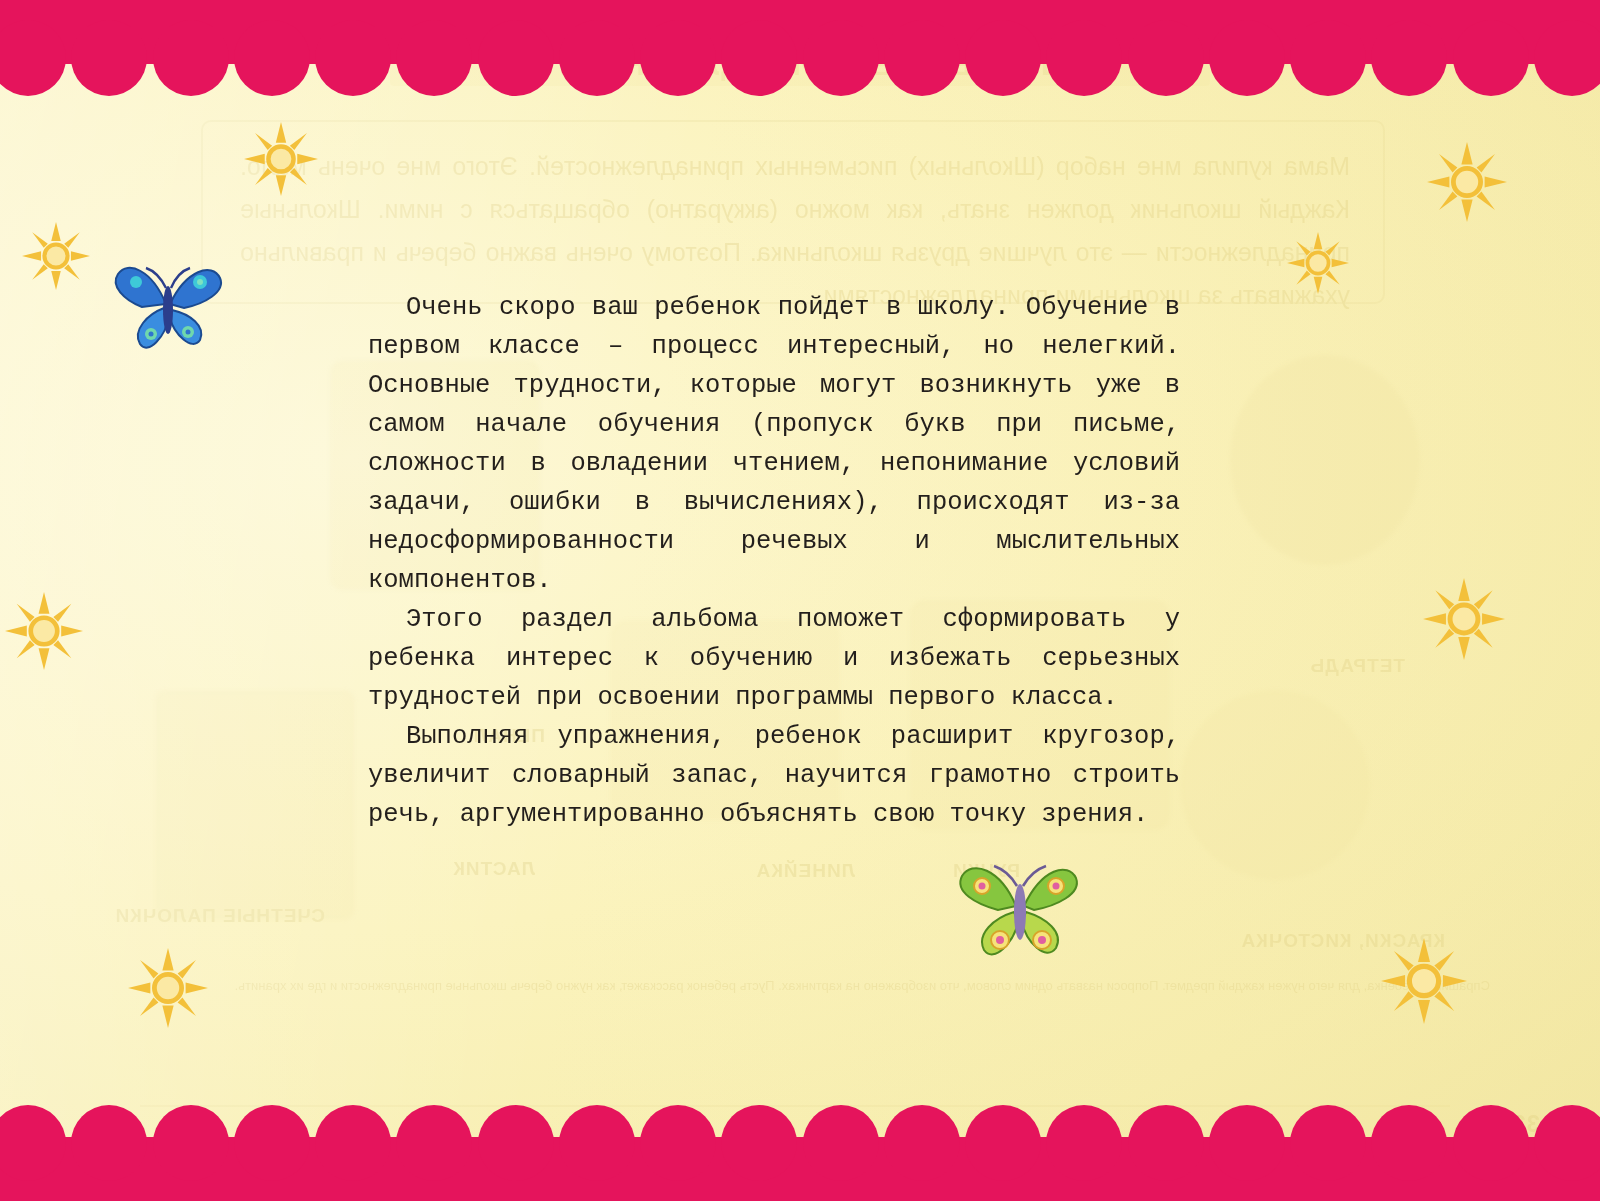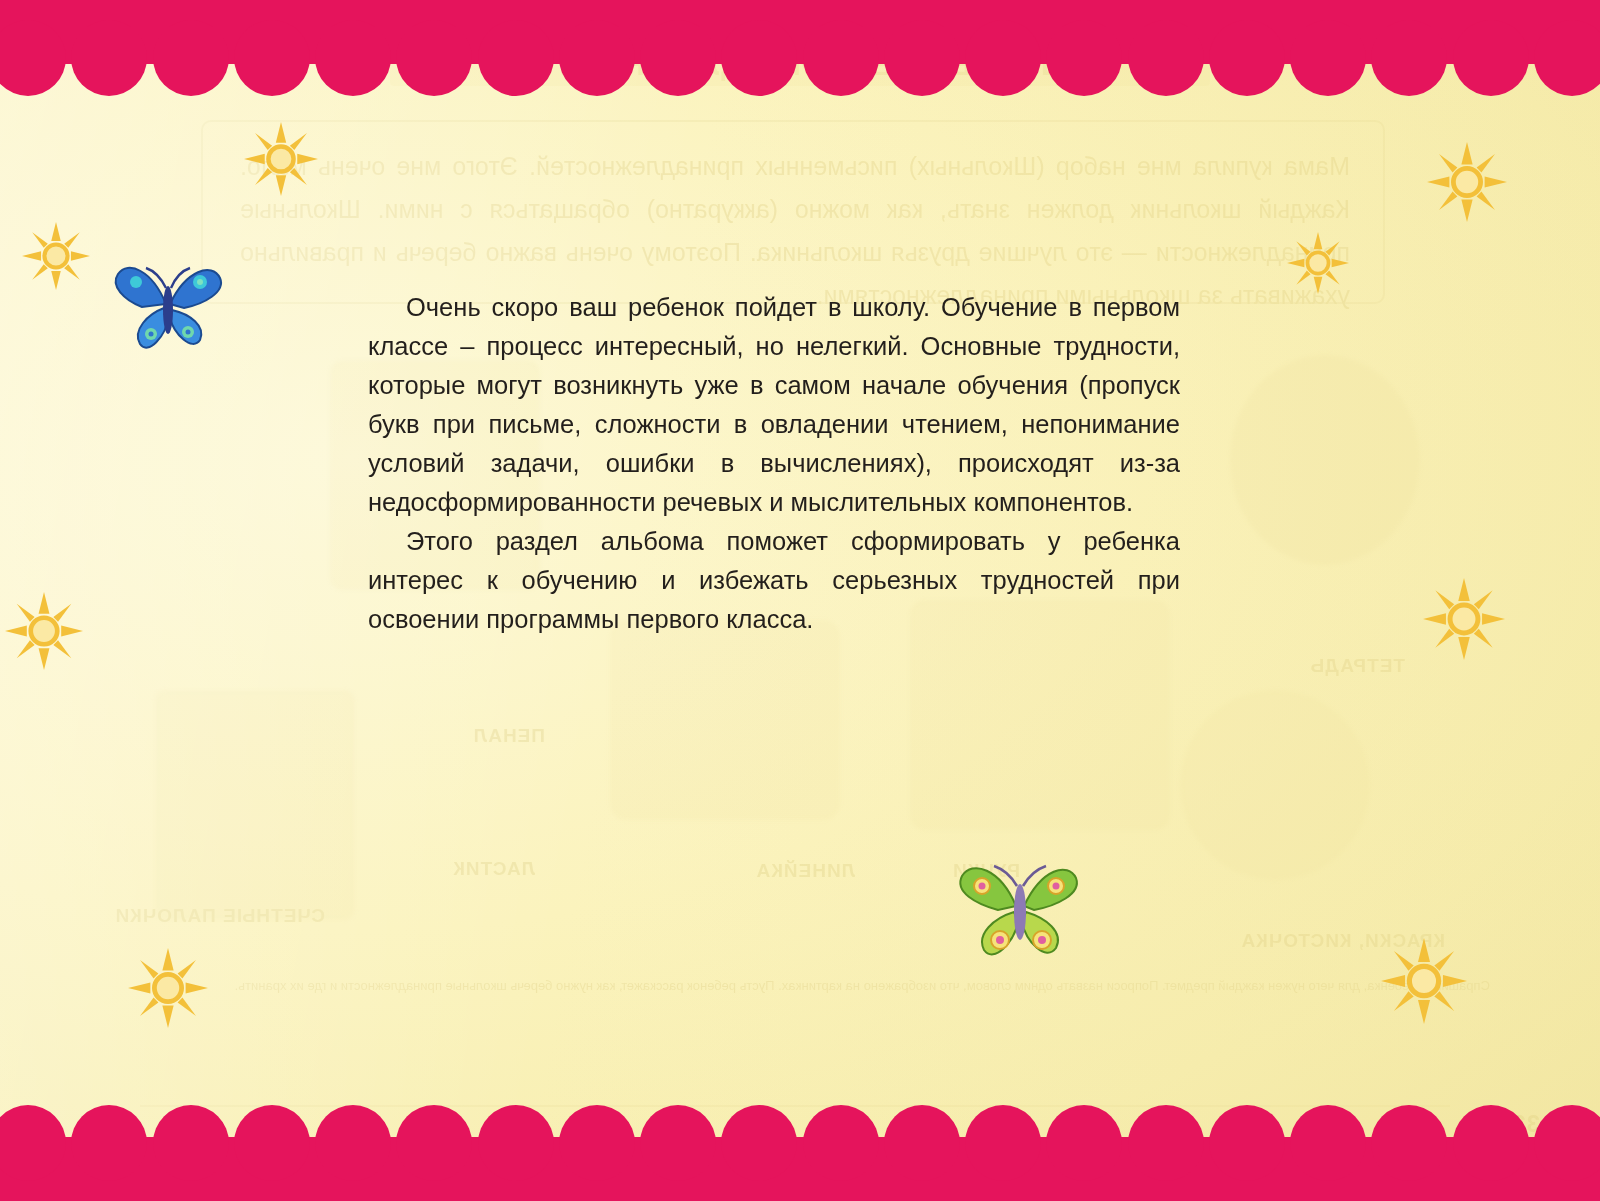--- a/index.html
+++ b/index.html
@@ -133,21 +133,21 @@
   .scallop-top .scallop-dots { top: 20px; }
   .scallop-bottom .scallop-dots { bottom: 20px; }
 
   
   .text-block {
     position: absolute;
     left: 368px;
     top: 288px;
     width: 812px;
     color: #231f1c;
-    font-family: Liberation Sans, sans-serif;
+    font-family: Liberation Mono, monospace;
     font-size: 25.5px;
     line-height: 39px;
     text-align: justify;
     text-justify: inter-word;
   }
   .text-block p {
     margin: 0;
     text-indent: 38px;
   }
 
@@ -376,20 +376,21 @@
         <ellipse cx="70" cy="64" rx="6" ry="28" fill="#8d7ab5"></ellipse>
         <path d="M67 38 C60 26, 50 20, 44 18" stroke="#6a5a95" stroke-width="2.6" fill="none"></path>
         <path d="M73 38 C80 26, 90 20, 96 18" stroke="#6a5a95" stroke-width="2.6" fill="none"></path>
       </g>
     </svg>
   </div>
 
   <div class="text-block">
     <p>Очень скоро ваш ребенок пойдет в школу. Обучение в первом классе – процесс интересный, но нелегкий. Основные трудности, которые могут возникнуть уже в самом начале обучения (пропуск букв при письме, сложности в овладении чтением, непонимание условий задачи, ошибки в вычислениях), происходят из-за недосформированности речевых и мыслительных компонентов.</p>
     <p>Этого раздел альбома поможет сформировать у ребенка интерес к обучению и избежать серьезных трудностей при освоении программы первого класса.</p>
+    <p>Выполняя упражнения, ребенок расширит кругозор, увеличит словарный запас, научится грамотно строить речь, аргументированно объяснять свою точку зрения.</p>
   </div>
 
   <div class="scallop scallop-top">
     <div class="scallop-dots">
       <span></span>
         <span></span>
         <span></span>
         <span></span>
         <span></span>
         <span></span>

